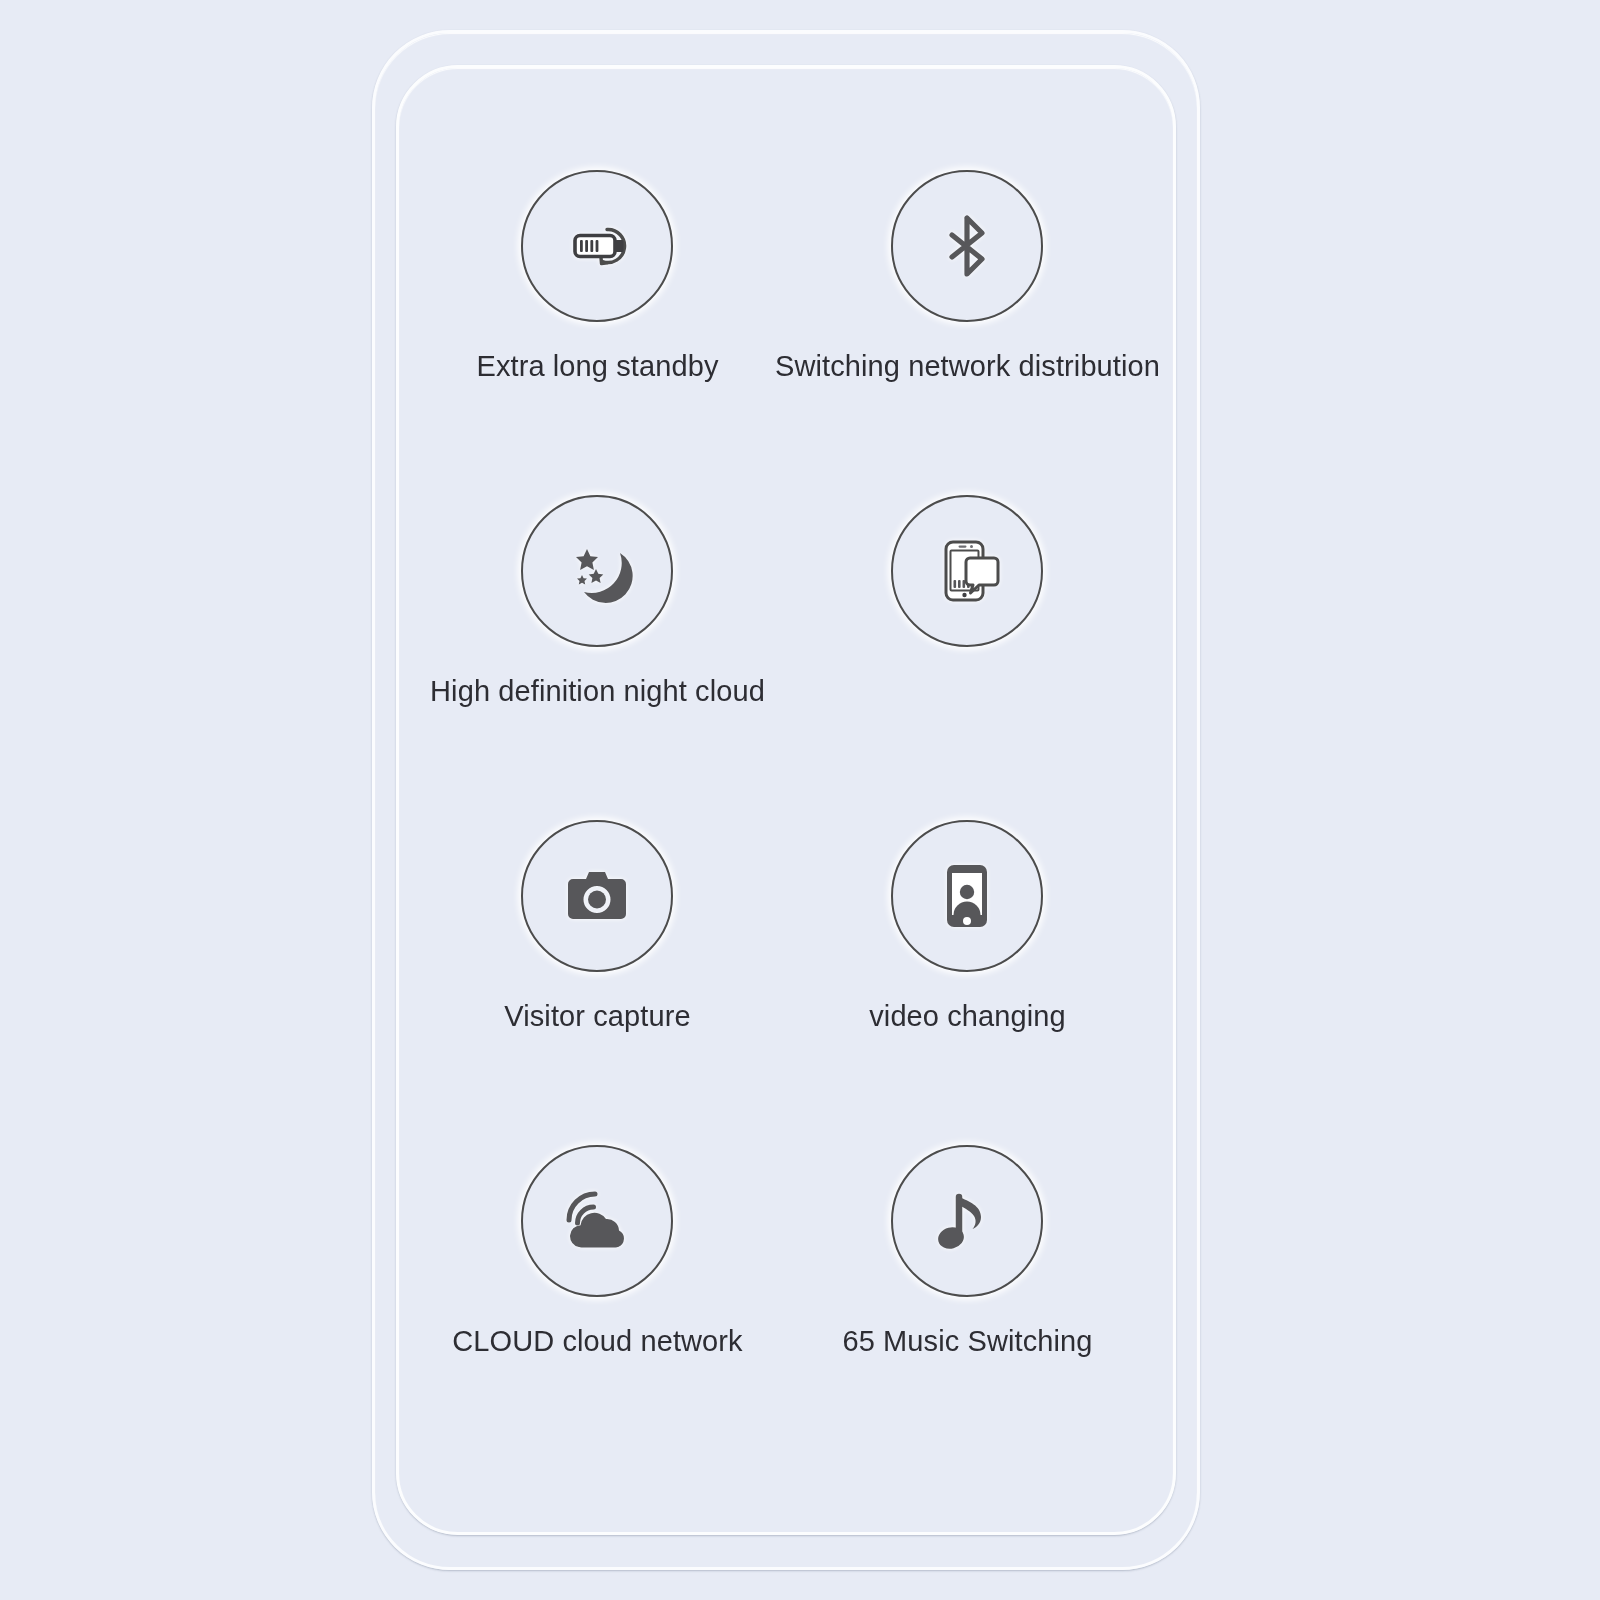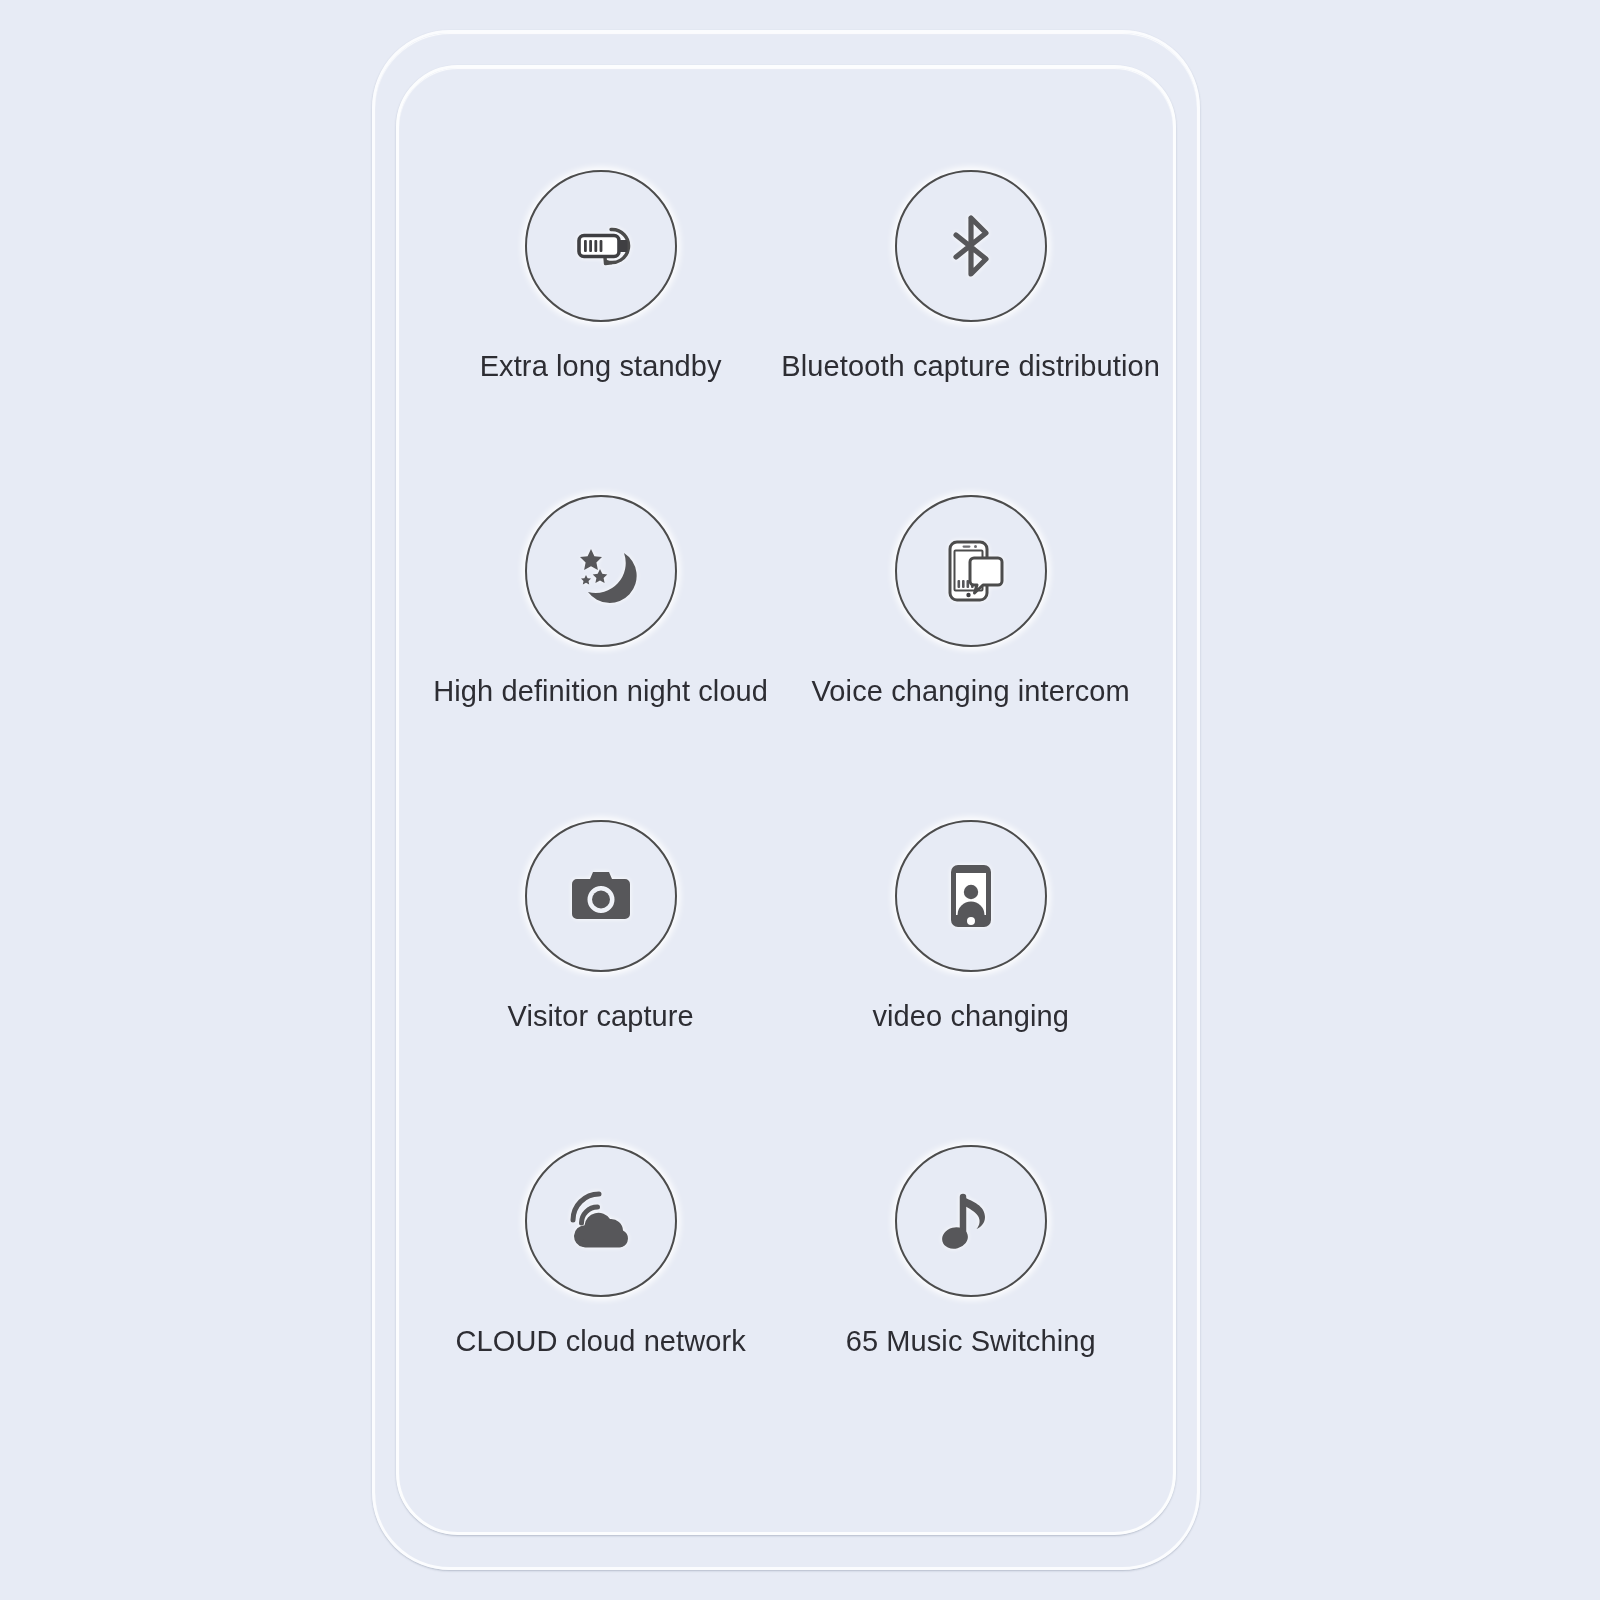--- a/index.html
+++ b/index.html
@@ -131,21 +131,21 @@
     </div>
 
     <div class="cell">
       <div class="icon-circle">
         <span>
           <svg width="92" height="92" viewBox="0 0 92 92" fill="none">
             <path d="M46 18 L46 74 L61 59 L31 35 M31 57 L61 33 L46 18" stroke="#57575a" stroke-width="5.2" fill="none" stroke-linecap="round" stroke-linejoin="round"></path>
           </svg>
         </span>
       </div>
-      <div class="cell-label">Bluetooth capture distribution</div>
+      <div class="cell-label">Switching network distribution</div>
     </div>
 
     <div class="cell">
       <div class="icon-circle">
         <span>
           <svg width="92" height="92" viewBox="0 0 92 92" fill="none">
 
             <path d="M69 28 A27 27 0 1 1 33 67 A30 30 0 0 0 69 28 Z" fill="#57575a"></path>
 
             <path d="M36 24 L39.4 31.2 L47 32.1 L41.4 37.4 L42.9 45 L36 41.3 L29.1 45 L30.6 37.4 L25 32.1 L32.6 31.2 Z" fill="#57575a"></path>
@@ -176,21 +176,20 @@
             <rect x="32.5" y="55" width="2.6" height="8" rx="1" fill="#57575a"></rect>
             <rect x="37" y="55" width="2.6" height="8" rx="1" fill="#57575a"></rect>
             <rect x="41.5" y="55" width="2.6" height="8" rx="1" fill="#57575a"></rect>
             <rect x="46" y="55" width="2.6" height="8" rx="1" fill="#57575a"></rect>
             <rect x="50.5" y="55" width="2.6" height="8" rx="1" fill="#57575a"></rect>
 
             <path d="M49 33 L73 33 A4 4 0 0 1 77 37 L77 56 A4 4 0 0 1 73 60 L58 60 L49.5 68 L52 60 L49 60 A4 4 0 0 1 45 56 L45 37 A4 4 0 0 1 49 33 Z" stroke="#4c4c4c" stroke-width="3" fill="#ffffff" stroke-linejoin="round"></path>
           </svg>
         </span>
       </div>
-      <div class="cell-label">Voice changing intercom</div>
     </div>
 
     <div class="cell">
       <div class="icon-circle">
         <span>
           <svg width="92" height="92" viewBox="0 0 92 92" fill="none">
             <path fill-rule="evenodd" clip-rule="evenodd" d="M38 22 L54 22 L57 29 L70 29 A5 5 0 0 1 75 34 L75 64 A5 5 0 0 1 70 69 L22 69 A5 5 0 0 1 17 64 L17 34 A5 5 0 0 1 22 29 L35 29 Z
                      M46 36 A13.5 13.5 0 1 0 46 63 A13.5 13.5 0 1 0 46 36 Z" fill="#57575a"></path>
             <circle cx="46" cy="49.5" r="9" fill="#57575a"></circle>
             <circle cx="46" cy="49.5" r="9" fill="none" stroke="#ffffff" stroke-width="0"></circle>

